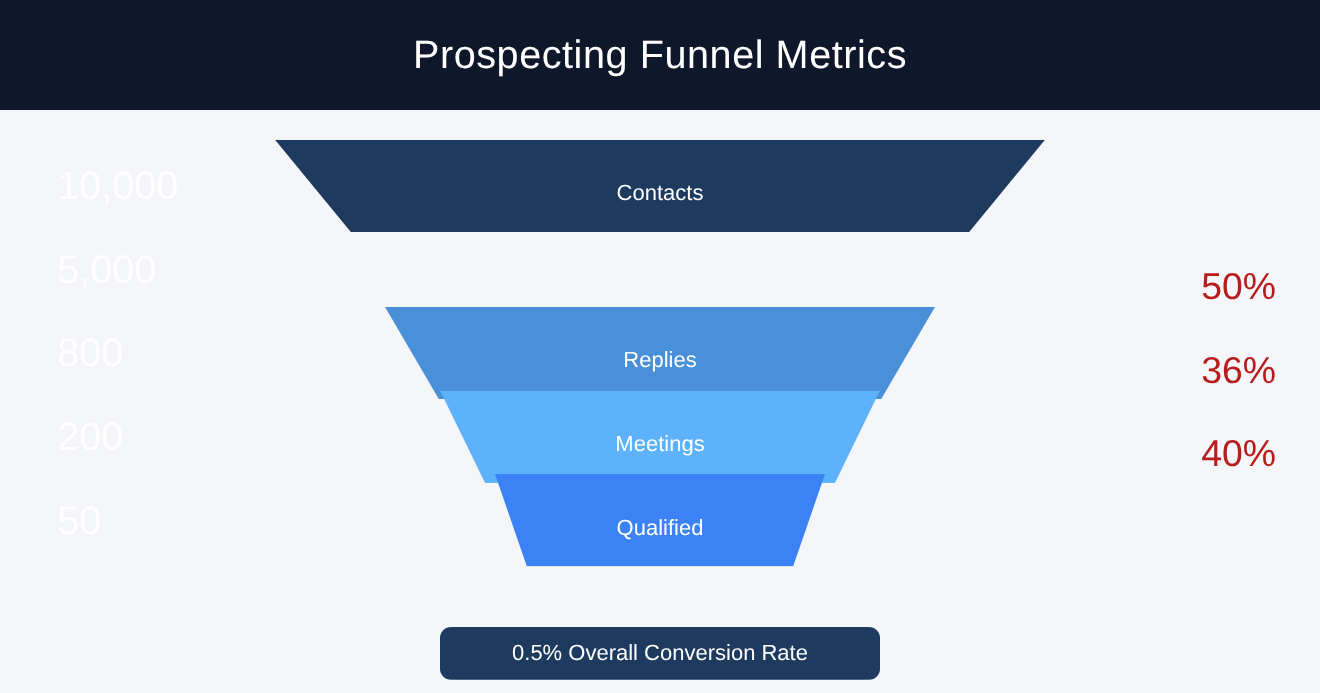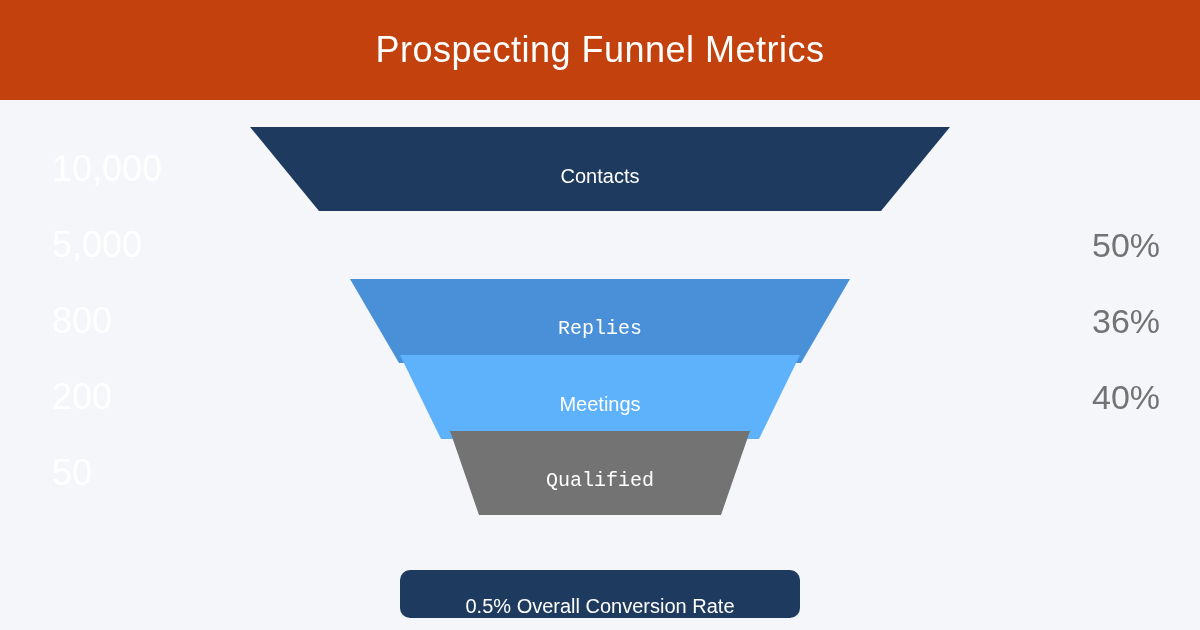--- a/index.html
+++ b/index.html
@@ -14,21 +14,21 @@
   .canvas {
     position: relative;
     width: 1200px;
     height: 630px;
     background: #f4f6fa;
   }
   .header {
     position: absolute;
     left: 0; top: 0;
     width: 1200px; height: 100px;
-    background: #c2410c;
+    background: #0f172a;
     display: flex;
     align-items: center;
     justify-content: center;
   }
   .header .title {
     color: #ffffff;
     font-size: 36px;
     font-weight: 400;
     letter-spacing: 0.5px;
   }
@@ -66,39 +66,39 @@
   .v1 { top: 203px; }
   .v2 { top: 279px; }
   .v3 { top: 355px; }
   .v4 { top: 431px; }
 
   .percent-row {
     position: absolute;
     left: 1092px;
     height: 72px;
     display: flex;
-    align-items: center;
-    color: #737373;
+    align-items: flex-end;
+    color: #b91c1c;
     font-size: 34px;
     font-weight: 400;
   }
   .percent-row span { transform: translateY(6px); }
   .p1 { top: 203px; }
   .p2 { top: 279px; }
   .p3 { top: 355px; }
   .p4 { top: 431px; }
 
   .badge {
     position: absolute;
     left: 400px; top: 570px;
     width: 400px; height: 48px;
     background: #1e3a5e;
     border-radius: 10px;
     display: flex;
-    align-items: flex-end;
+    align-items: center;
     justify-content: center;
   }
   .badge .badge-label {
     color: #ffffff;
     font-size: 20px;
   }
 </style>
 </head>
 <body>
 
@@ -120,27 +120,27 @@
   <div class="value-row v3">
       <span>200</span>
     </div>
   <div class="value-row v4">
       <span>50</span>
     </div>
 
   <div class="stage s0" style="background: rgb(30, 58, 94);">
     <span class="stage-label">Contacts</span>
   </div>
-  <div class="stage s2" style="background: rgb(74, 144, 216); font-family: Liberation Mono, monospace;">
+  <div class="stage s2" style="background: rgb(74, 144, 216);">
     <span class="stage-label">Replies</span>
   </div>
   <div class="stage s3" style="background: rgb(93, 178, 251);">
     <span class="stage-label">Meetings</span>
   </div>
-  <div class="stage s4" style="background: #737373; font-family: Liberation Mono, monospace;">
+  <div class="stage s4" style="background: #3b82f6;">
     <span class="stage-label">Qualified</span>
   </div>
 
   <div class="percent-row p1">
       <span>50%</span>
     </div>
   <div class="percent-row p2">
       <span>36%</span>
     </div>
   <div class="percent-row p3">

